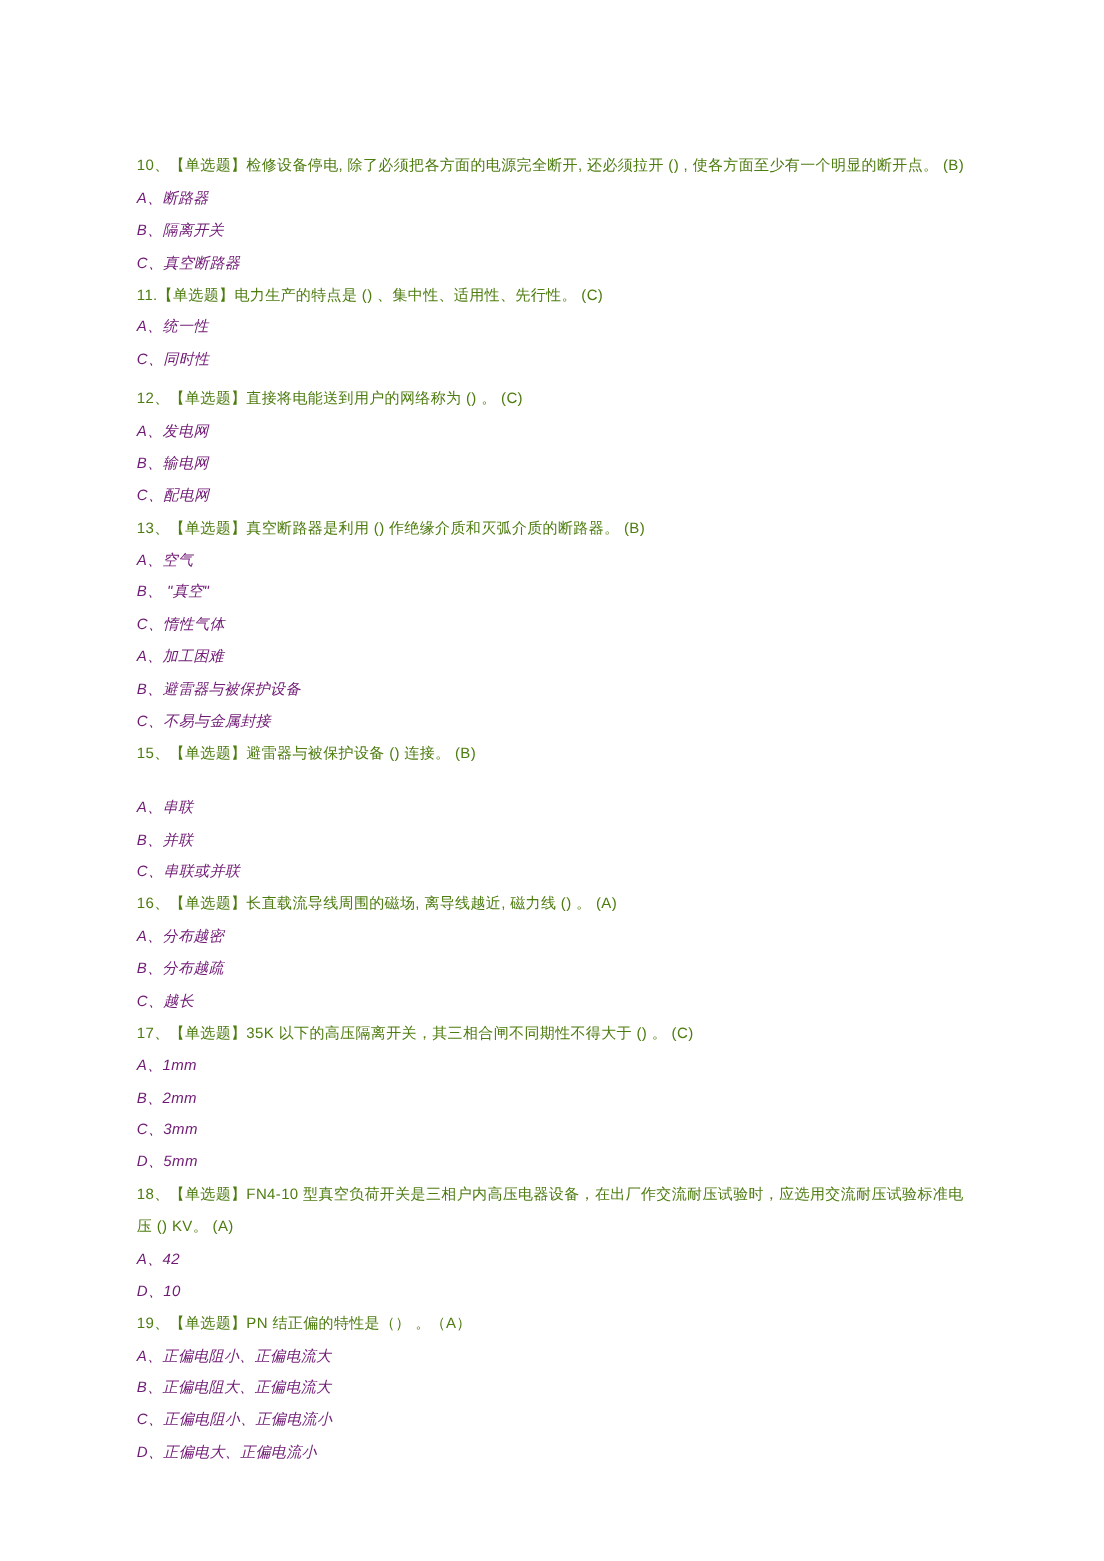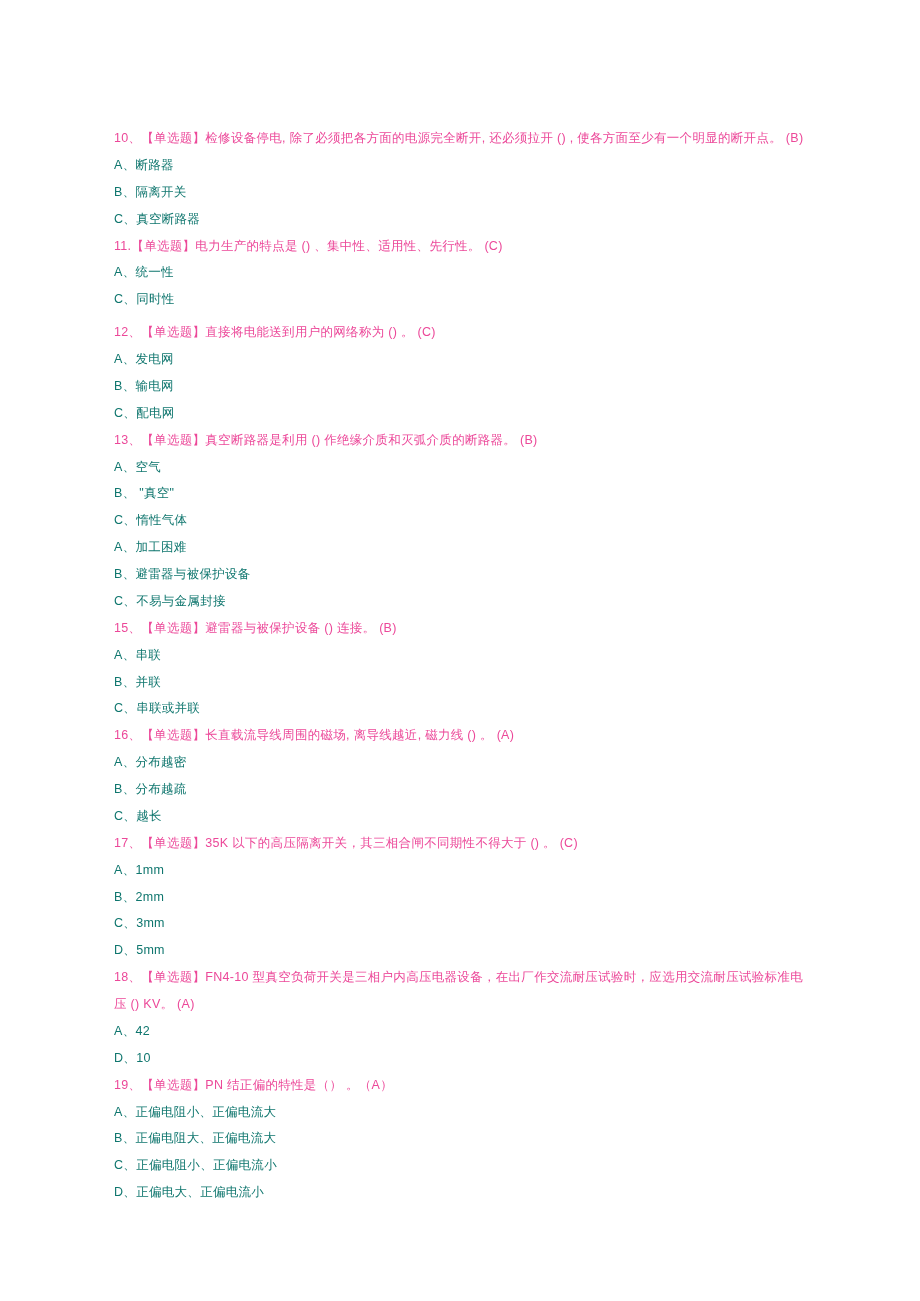--- a/index.html
+++ b/index.html
@@ -10,28 +10,29 @@
     body {
       background: #ffffff;
       font-family: "Microsoft YaHei", "SimSun", sans-serif;
       width: 920px;
       padding: 125px 114px 60px 114px;
       color: #000000;
     }
     .question {
       font-size: 12.5px;
       line-height: 2.15;
-      color: #ec4899;
+      color: #4d7c0f;
       letter-spacing: 0.3px;
     }
     .option {
       font-size: 12.5px;
       line-height: 2.15;
-      color: #0f766e;
+      color: #701a75;
       letter-spacing: 0.3px;
+      font-style: italic;
     }
     .tight {
       line-height: 1.7;
     }
   </style>
 </head>
 <body>
 
 <div>
 
@@ -52,21 +53,21 @@
   <div class="question">13、【单选题】真空断路器是利用 () 作绝缘介质和灭弧介质的断路器。 (B)</div>
   <div class="option">A、空气</div>
   <div class="option">B、 "真空"</div>
   <div class="option">C、惰性气体</div>
 
   <div class="option">A、加工困难</div>
   <div class="option">B、避雷器与被保护设备</div>
   <div class="option">C、不易与金属封接</div>
 
   <div class="question">15、【单选题】避雷器与被保护设备 () 连接。 (B)</div>
-  <div class="option" style="margin-top:0;">A、串联</div>
+  <div class="option" style="margin-top:18px;">A、串联</div>
   <div class="option">B、并联</div>
   <div class="option">C、串联或并联</div>
 
   <div class="question">16、【单选题】长直载流导线周围的磁场, 离导线越近, 磁力线 () 。 (A)</div>
   <div class="option">A、分布越密</div>
   <div class="option">B、分布越疏</div>
   <div class="option">C、越长</div>
 
   <div class="question">17、【单选题】35K 以下的高压隔离开关，其三相合闸不同期性不得大于 () 。 (C)</div>
   <div class="option">A、1mm</div>

